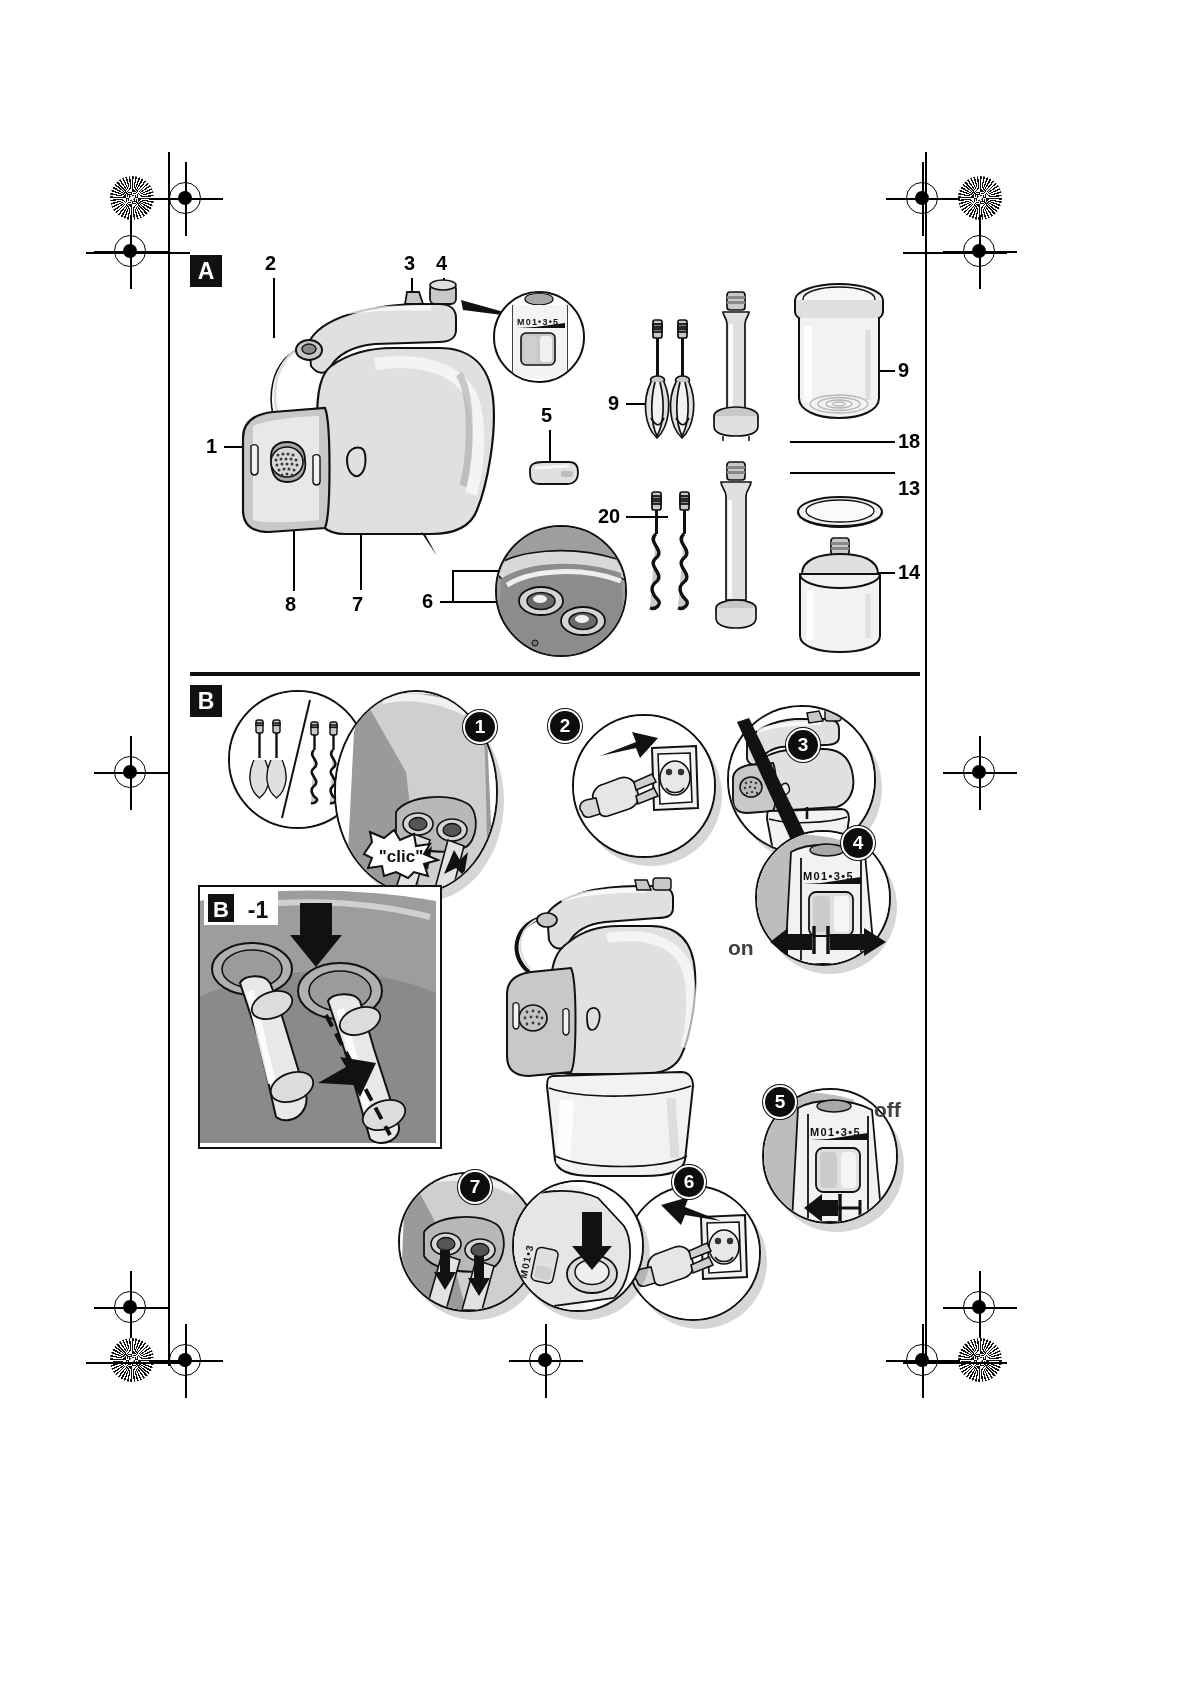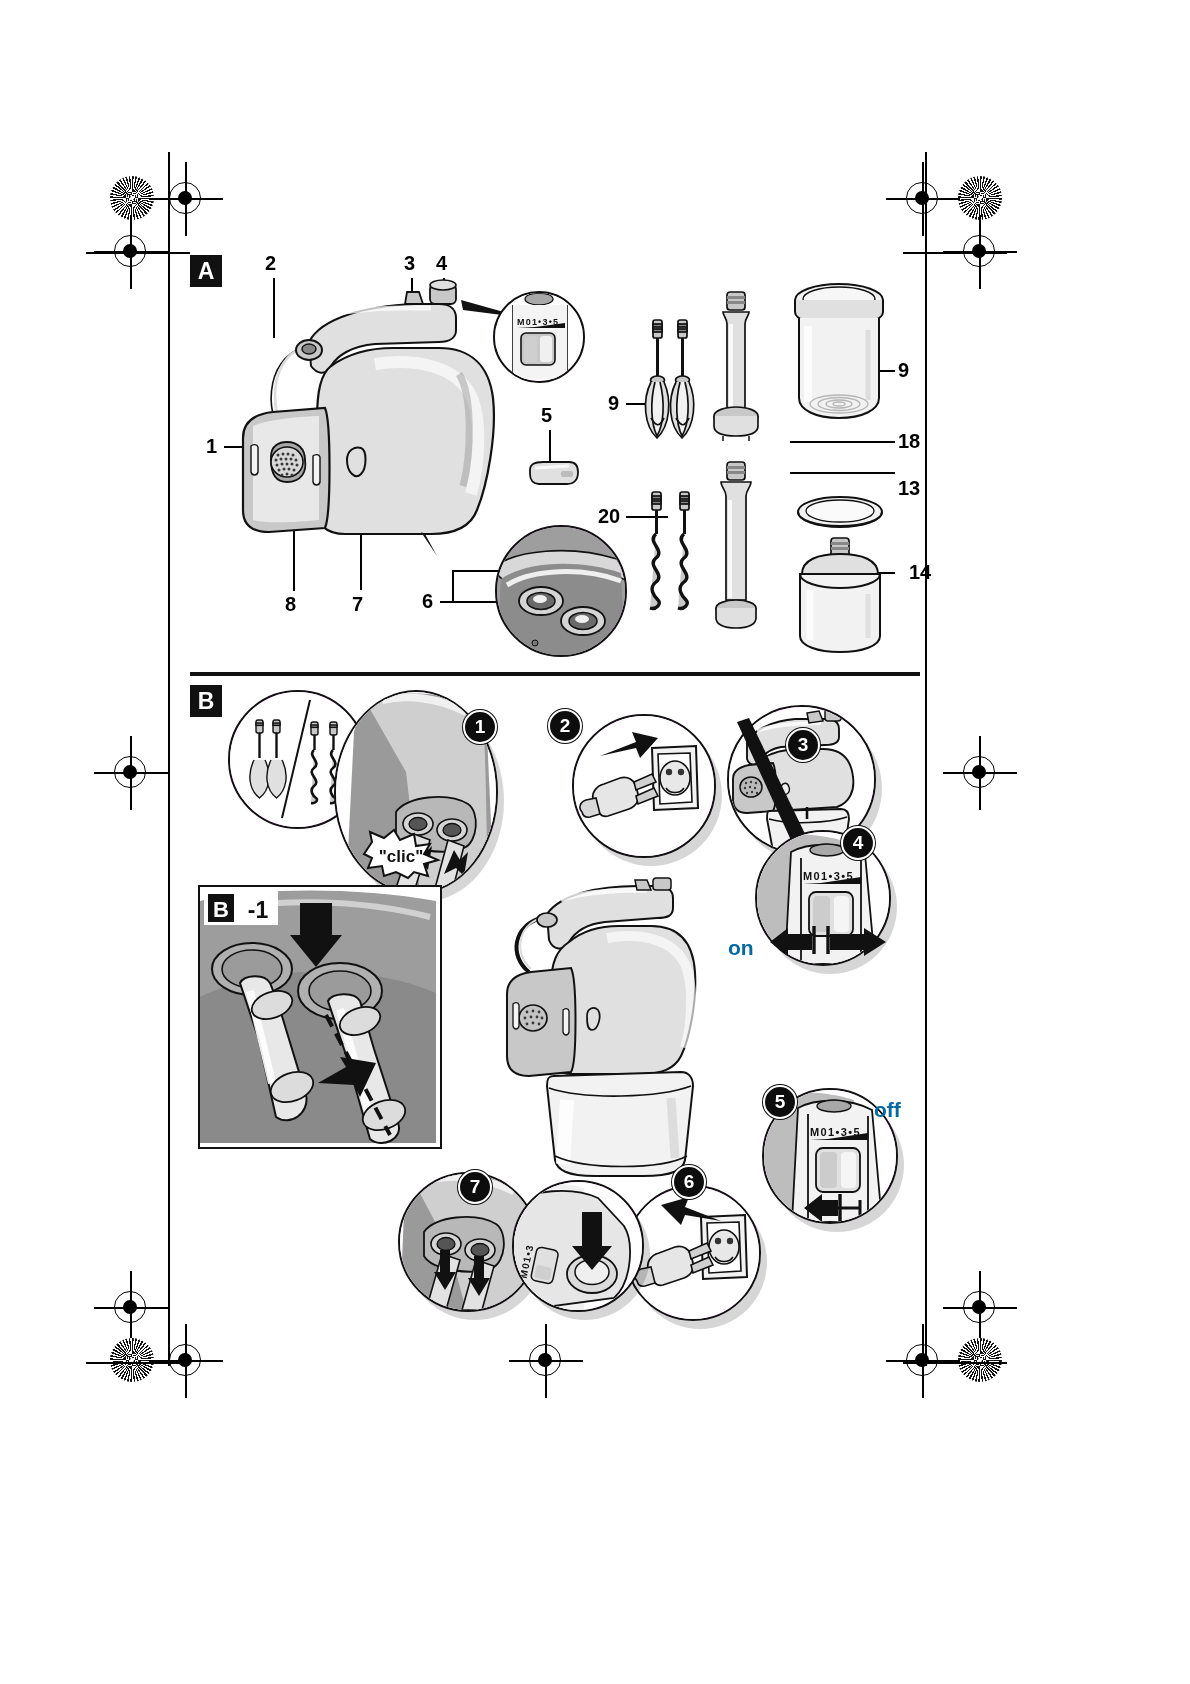--- a/index.html
+++ b/index.html
@@ -20,21 +20,21 @@
   .reg-star:after{content:"";position:absolute;left:50%;top:50%;width:4px;height:4px;margin:-2px 0 0 -2px;background:#fff;border-radius:50%;}
 
   .trimline{position:absolute;background:#000;}
 
   
   .sect-tag{position:absolute;background:#111;color:#fff;font-weight:bold;font-size:23px;
     width:28px;height:28px;line-height:28px;text-align:center;border:2px solid #111;letter-spacing:0;}
   .divider{position:absolute;height:4px;background:#111;}
 
   .num{position:absolute;font-weight:bold;font-size:20px;color:#000;font-family:"Liberation Sans",sans-serif;}
-  .lbl{position:absolute;font-weight:bold;font-size:20px;color:#0369a1;}
+  .lbl{position:absolute;font-weight:bold;font-size:20px;color:#404040;}
   .lead{position:absolute;background:#000;height:1.6px;}
   .leadv{position:absolute;background:#000;width:1.6px;}
 
   
   .bullet{position:absolute;width:30px;height:30px;border-radius:50%;background:#0d0d0d;color:#fff;
     font-weight:bold;font-size:19px;line-height:30px;text-align:center;border:2px solid #fff;box-shadow:0 0 0 1px #0d0d0d;}
 
   .circ{position:absolute;border-radius:50%;border:2.2px solid #111;background:#f0abfc;overflow:hidden;}
   .circ.sh{box-shadow:7px 9px 0 -1px rgba(0,0,0,.16);}
 
@@ -174,21 +174,21 @@
 
   <div class="num" style="left:898px;top:359px;">9</div>
   <div class="lead" style="left:857px;top:370px;width:38px;"></div>
 
   <div class="num" style="left:898px;top:430px;">18</div>
   <div class="lead" style="left:790px;top:441px;width:105px;"></div>
 
   <div class="num" style="left:898px;top:477px;">13</div>
   <div class="lead" style="left:790px;top:472px;width:105px;"></div>
 
-  <div class="num" style="left:898px;top:561px;margin-left:11px;">14</div>
+  <div class="num" style="left:898px;top:561px;">14</div>
   <div class="lead" style="left:862px;top:572px;width:33px;"></div>
 
   <svg style="position:absolute;left:225px;top:270px;" width="330" height="300" viewBox="0 0 330 300">
 
     <path d="M78 78 C40 88 36 150 66 176" class="stk" stroke-width="5" stroke="#111" fill="none"></path>
     <path d="M78 78 C44 88 41 148 69 173" fill="none" stroke="#dcdcdc" stroke-width="2.6"></path>
 
     <path d="M84 72 C96 48 140 36 190 34 L214 34 C226 34 231 40 231 48 L231 60
              C231 68 224 72 214 72 L150 74 C126 76 112 86 106 96 C100 106 92 104 86 96 Z" class="grey2" stroke="#111" stroke-width="2"></path>
     <path d="M96 48 C118 40 152 38 182 38 L206 38" fill="none" stroke="#fff" stroke-width="5" opacity=".75"></path>

